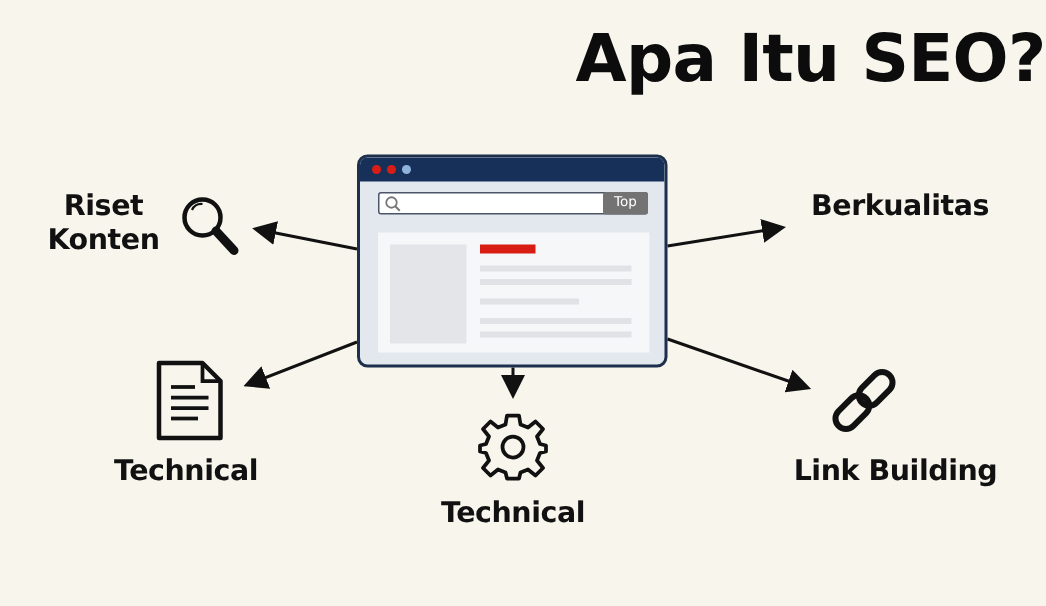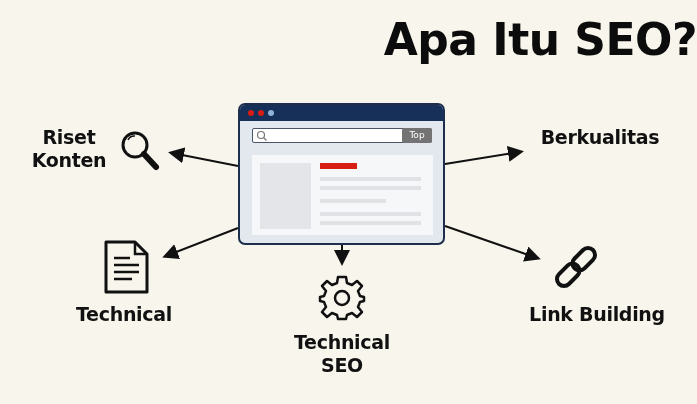--- a/index.html
+++ b/index.html
@@ -97,21 +97,20 @@
 </div>
 
 <div class="label center" style="left:530px; top:126px; width:140px;">
   <div>Berkualitas</div>
 </div>
 
 <div class="label center" style="left:64px; top:303px; width:120px;">Technical</div>
 
 <div class="label center" style="left:282px; top:331px; width:120px;">
   <div>Technical</div>
-  <div>SEO</div>
 </div>
 
 <div class="label center" style="left:500px; top:303px; width:150px;margin-left:22px;">Link Building</div>
 
 <div class="browser">
   <div class="titlebar">
     <span class="dot" style="background:#d81e14"></span>
     <span class="dot" style="background:#d81e14"></span>
     <span class="dot" style="background:#8fb3dc"></span>
   </div>

